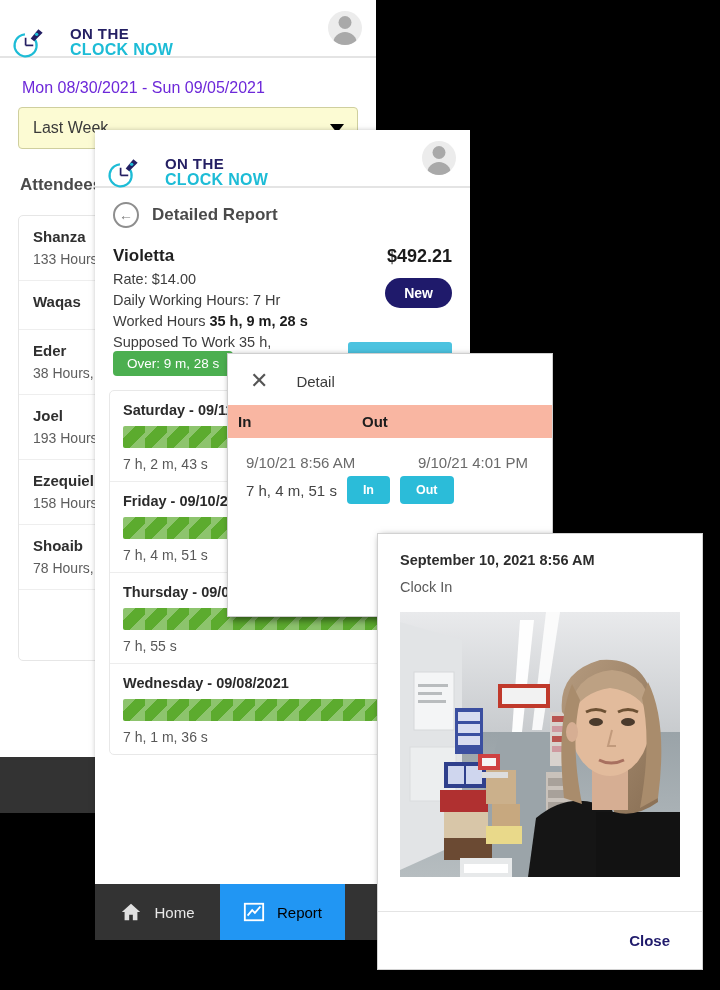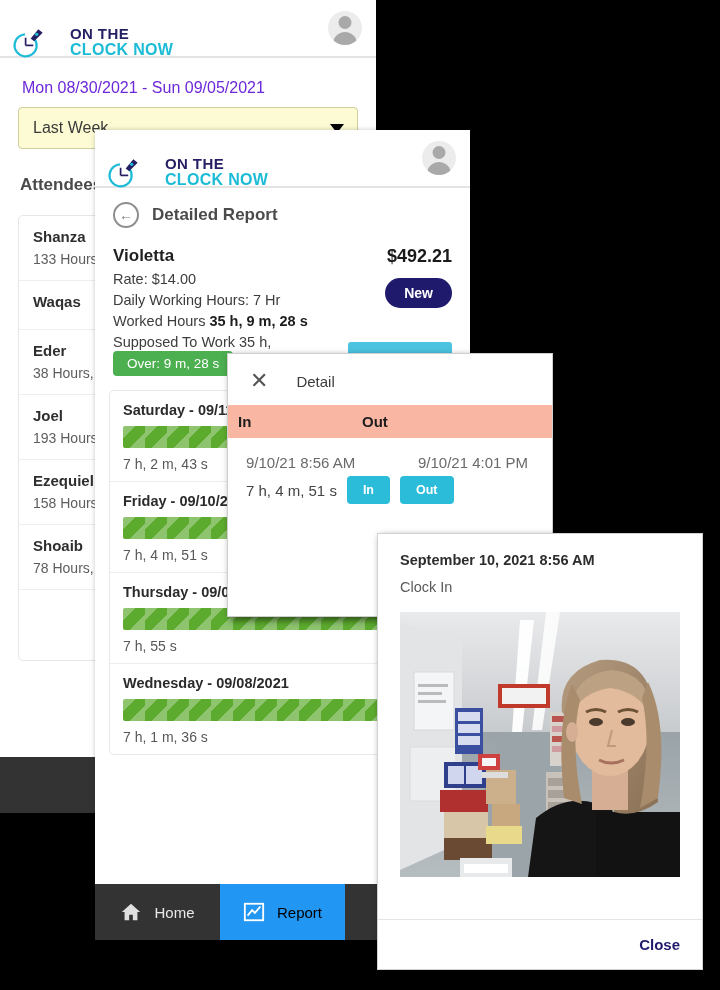--- a/index.html
+++ b/index.html
@@ -209,23 +209,23 @@
     display: flex; flex-direction: column;
   }
   .ph-body { flex: 1 1 auto; padding: 18px 22px 0 22px; }
   .ph-date { font-size: 14.5px; font-weight: bold; color: #2d2d2d; }
   .ph-kind { font-size: 14.5px; color: #5a5a5a; margin-top: 11px; }
   .ph-frame {
     margin-top: 17px; width: 280px; height: 265px;
     background: #8e9194; position: relative; overflow: hidden;
   }
   .ph-foot {
-    height: 50px; border-top: 1px solid #e4e4e4;
+    height: 58px; border-top: 1px solid #e4e4e4;
     display: flex; align-items: center; justify-content: flex-end;
-    padding-right: 22px; flex: 0 0 auto; background:#fff;
+    padding-right: 32px; flex: 0 0 auto; background:#fff;
   }
   .btn-close {
     background: none; border: none; color: #1f1a6b;
     font-size: 15px; font-weight: bold;
     font-family: "Liberation Sans", sans-serif;
   }
 </style>
 </head>
 <body>
 

